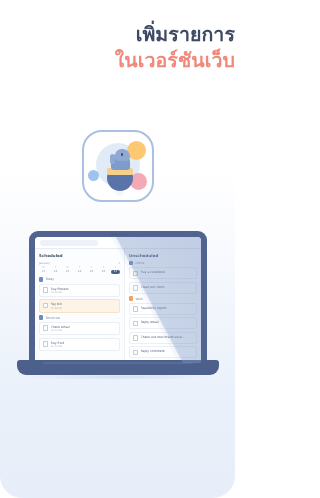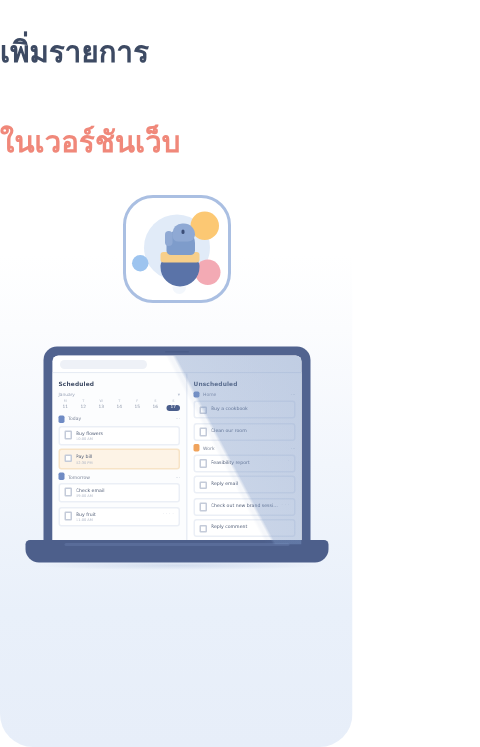--- a/index.html
+++ b/index.html
@@ -30,32 +30,32 @@
                 #e7eef9 100%);
     box-sizing: border-box;
   }
 
   
   .headline {
     position: absolute;
     left: 0;
     top: 22px;
     width: 235px;
-    text-align: left;
+    text-align: right;
     line-height: 1.33;
     user-select: none;
   }
   .headline .line {
     display: block;
     font-size: 19.5px;
     font-weight: 700;
     letter-spacing: 0.1px;
   }
   .headline .line-1 { color: #3d4a63; }
-  .headline .line-2 { color: #f0887a; margin-top: 34px; }
+  .headline .line-2 { color: #f0887a; }
 
   
   .badge-wrap {
     position: absolute;
     left: 50%;
     top: 130px;
     transform: translateX(-50%);
     width: 72px;
     height: 72px;
   }

